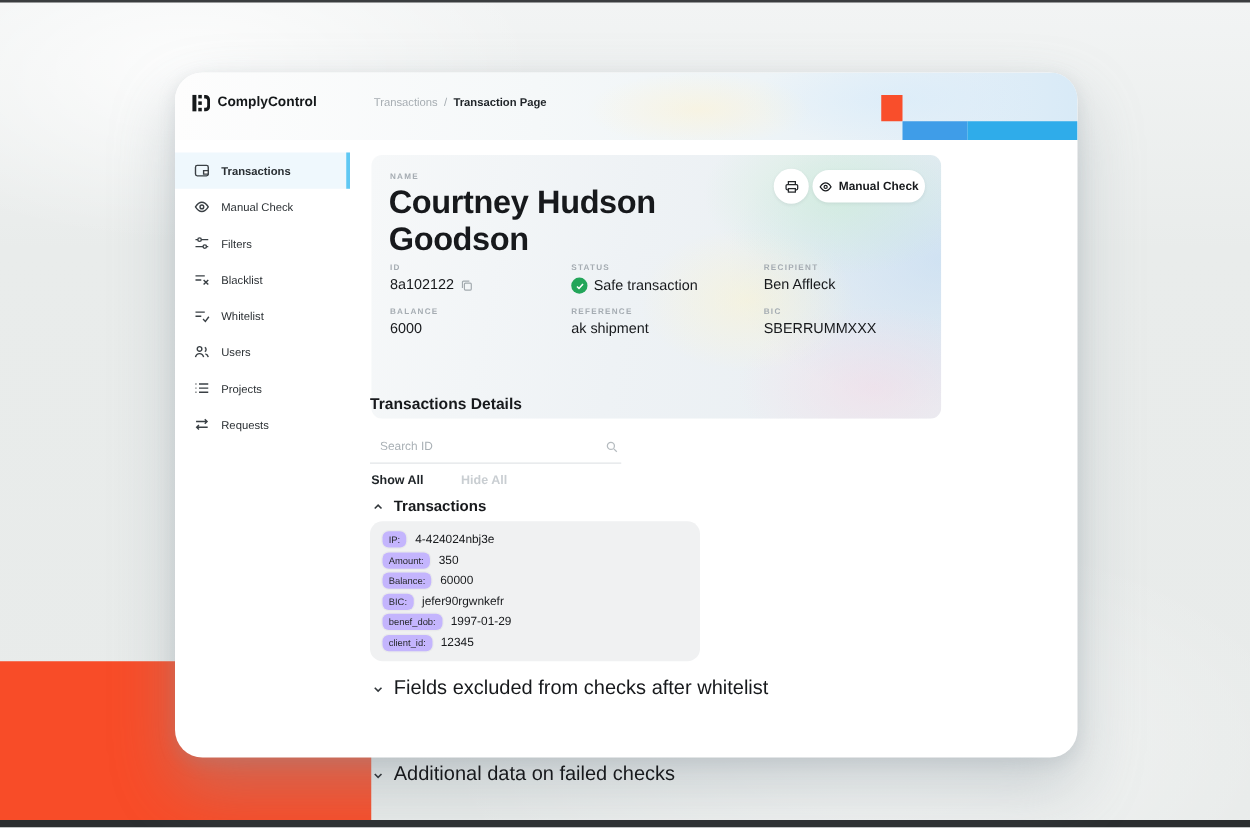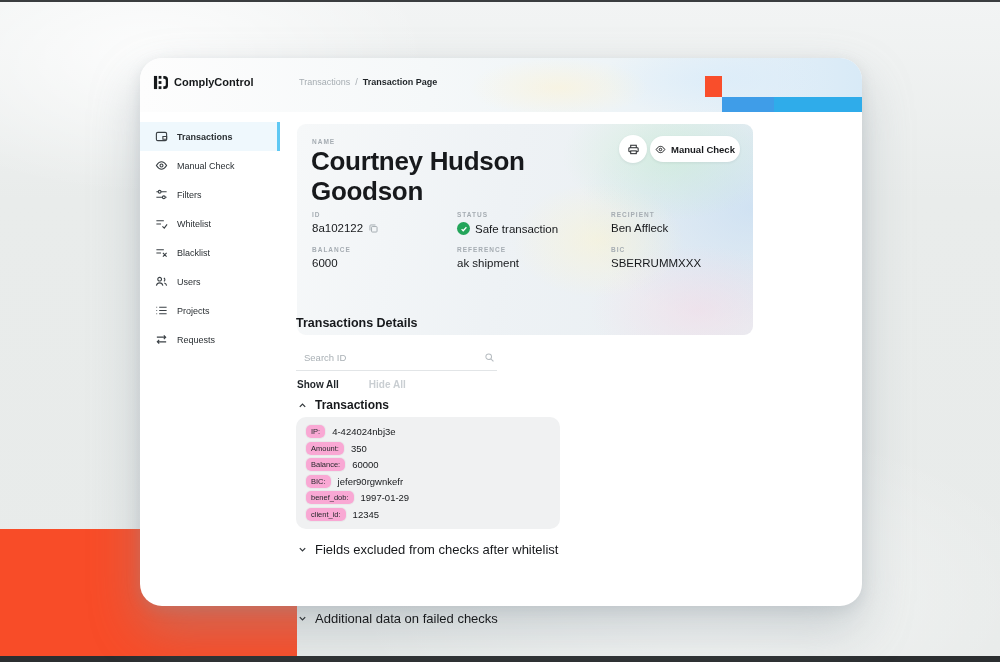--- a/index.html
+++ b/index.html
@@ -72,26 +72,26 @@
   .search-icon { position:absolute; right:2px; top:7px; color:#B6BCC0; cursor:pointer; }
   .showhide { position:absolute; left:157px; top:321px; display:flex; gap:30px; font-size:10px; }
   .show-all { color:#1F2428; font-weight:700; cursor:pointer; }
   .hide-all { color:#C9CED2; font-weight:600; cursor:pointer; }
   .section-head { position:absolute; left:158px; display:flex; align-items:center; gap:8px; cursor:pointer; color:#2A2F33; }
   .section-head .slabel { font-size:11.5px; font-weight:600; color:#17191C; }
   .sh-transactions { top:340px; }
   .sh-transactions .slabel { font-size:12px; }
   .sh-excluded { top:484px; }
   .sh-failed   { top:509px;margin-top:44px; }
-  .sh-excluded .slabel, .sh-failed .slabel { font-weight:500; font-size:13px; }
+  .sh-excluded .slabel, .sh-failed .slabel { font-weight:500; font-size:16px; }
 
   .kv-panel { position:absolute; left:156px; top:359px; width:264px; height:112px; border-radius:10px; background:#F0F1F2;
               padding:8px 10px; display:flex; flex-direction:column; justify-content:space-between; }
   .kv-row { display:flex; align-items:center; gap:7px; }
-  .kv-key { background:#f9a8d4; border-radius:5px; padding:2px 5px; font-size:7.5px; color:#26292C; box-shadow:0 0 0 1px rgba(20,30,40,.03); }
+  .kv-key { background:#c4b5fd; border-radius:5px; padding:2px 5px; font-size:7.5px; color:#26292C; box-shadow:0 0 0 1px rgba(20,30,40,.03); }
   .kv-val { font-size:9.5px; color:#17191C; }
 
   svg { display:block; }
 </style>
 </head>
 <body>
 
 <div class="stage">
   <div class="top-line"></div>
   <div class="orange-block"></div>
@@ -151,33 +151,33 @@
                 <circle cx="5" cy="4" r="1.5" fill="#fff"></circle>
                 <circle cx="9.5" cy="10" r="1.5" fill="#fff"></circle>
               </svg>
           </span>
           <span>Filters</span>
         </div>
         <div class="nav-item">
           <span class="nicon">
             <svg width="13" height="13" viewBox="0 0 14 14" fill="none" stroke="currentColor" stroke-width="1.2">
                 <path d="M1.5 4h8M1.5 7.5h5"></path>
+                <path d="M8.5 7.5l4 4M12.5 7.5l-4 4"></path>
+              </svg>
+          </span>
+          <span>Blacklist</span>
+        </div>
+        <div class="nav-item">
+          <span class="nicon">
+            <svg width="13" height="13" viewBox="0 0 14 14" fill="none" stroke="currentColor" stroke-width="1.2">
+                <path d="M1.5 4h8M1.5 7.5h5"></path>
                 <path d="M8 10l2 2 3-4"></path>
               </svg>
           </span>
           <span>Whitelist</span>
-        </div>
-        <div class="nav-item">
-          <span class="nicon">
-            <svg width="13" height="13" viewBox="0 0 14 14" fill="none" stroke="currentColor" stroke-width="1.2">
-                <path d="M1.5 4h8M1.5 7.5h5"></path>
-                <path d="M8.5 7.5l4 4M12.5 7.5l-4 4"></path>
-              </svg>
-          </span>
-          <span>Blacklist</span>
         </div>
         <div class="nav-item">
           <span class="nicon">
             <svg width="13" height="13" viewBox="0 0 14 14" fill="none" stroke="currentColor" stroke-width="1.2">
                 <circle cx="5" cy="4.5" r="2"></circle>
                 <path d="M1.5 11.5c.5-2 1.8-3 3.5-3s3 1 3.5 3"></path>
                 <path d="M9.5 3.2a2 2 0 0 1 0 3.6M10 8.7c1.4.3 2.2 1.2 2.5 2.8"></path>
               </svg>
           </span>
           <span>Users</span>

